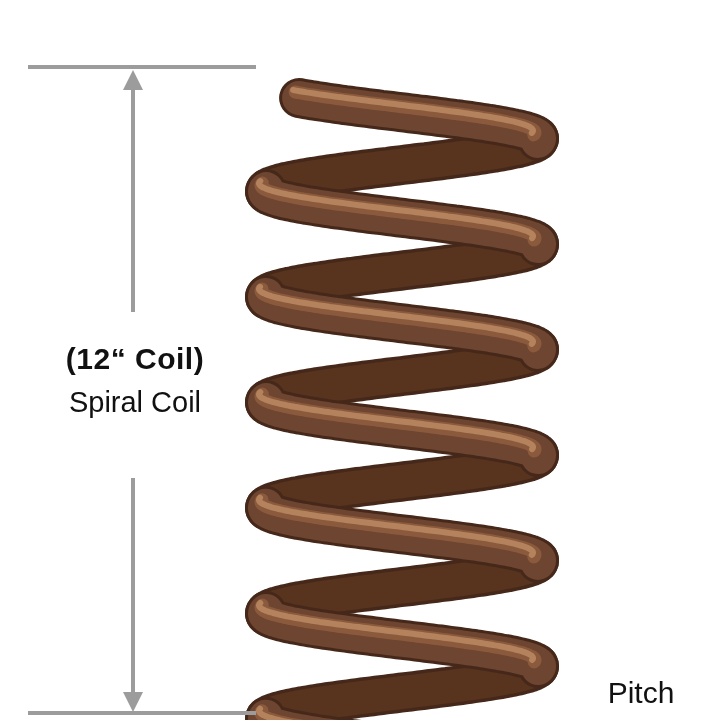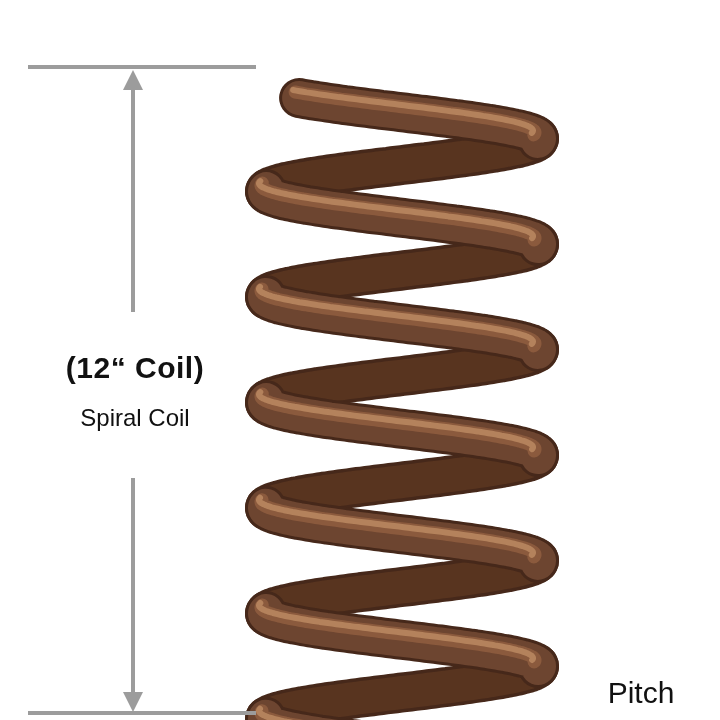--- a/index.html
+++ b/index.html
@@ -19,25 +19,25 @@
     position:absolute;width:0;height:0;
     border-left:10px solid transparent;border-right:10px solid transparent;
     border-bottom:20px solid var(--dim-gray,#9c9c9c);
   }
   .arrowhead-down{
     position:absolute;width:0;height:0;
     border-left:10px solid transparent;border-right:10px solid transparent;
     border-top:20px solid var(--dim-gray,#9c9c9c);
   }
   .size-label-block{
-    position:absolute;left:8px;top:349px;width:254px;
+    position:absolute;left:8px;top:340px;width:254px;
     text-align:center;line-height:1.25;
   }
   .coil-size{font-size:30px;font-weight:700;letter-spacing:0.5px;}
-  .coil-type{font-size:24px;font-weight:400;margin-top:16px;}
+  .coil-type{font-size:29px;font-weight:400;margin-top:6px;}
   .pitch-block{
     position:absolute;right:24px;bottom:10px;width:110px;
     text-align:center;line-height:1.15;
   }
   .pitch-ratio{font-size:38px;font-weight:700;}
   .pitch-word{font-size:30px;font-weight:400;text-align:center;}
 </style>
 </head>
 <body style="--dim-gray: #9c9c9c; color: rgb(17, 17, 17);">
 

